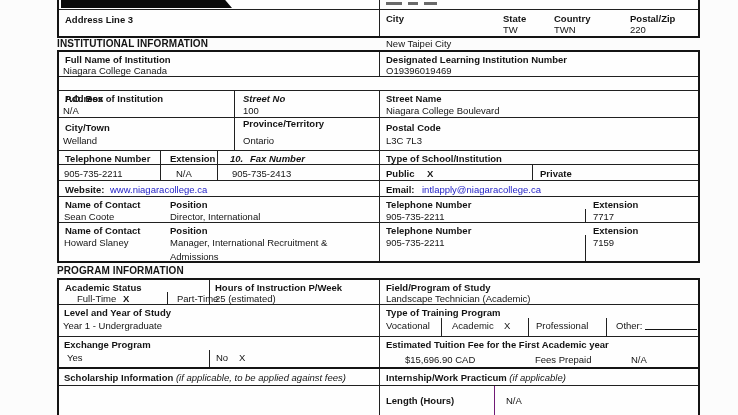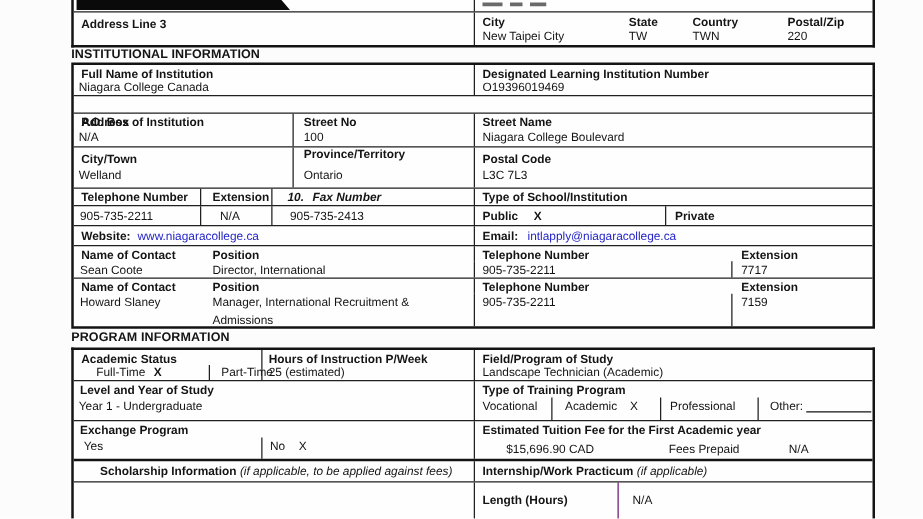--- a/index.html
+++ b/index.html
@@ -48,21 +48,21 @@
     </div>
     <div class="row" style="top:10px;height:26px;">
       <div class="cell">
         <span class="abs lbl" style="left:6px;top:4px;">Address Line 3</span>
       </div>
       <div class="cell bl" style="left:320px;width:319px;">
         <span class="abs lbl" style="left:6px;top:3px;">City</span>
         <span class="abs lbl" style="left:123px;top:3px;">State</span>
         <span class="abs lbl" style="left:174px;top:3px;">Country</span>
         <span class="abs lbl" style="left:250px;top:3px;">Postal/Zip</span>
-        <span class="abs val" style="left:6px;top:14px;">New Taipei City</span>
+        <span class="abs val" style="left:6px;top:28px;">New Taipei City</span>
         <span class="abs val" style="left:123px;top:14px;">TW</span>
         <span class="abs val" style="left:174px;top:14px;">TWN</span>
         <span class="abs val" style="left:250px;top:14px;">220</span>
       </div>
     </div>
   </div>
 
   <div class="sect" style="top:38px;">INSTITUTIONAL INFORMATION</div>
 
   <div class="tbl" style="top:50px;height:213px;">
@@ -81,21 +81,21 @@
     <div class="row bb1" style="top:25px;height:14px;">
       <span class="abs lbl" style="left:6px;top:16px;">Address of Institution</span>
     </div>
 
     <div class="row bb1" style="top:39px;height:27px;">
       <div class="cell" style="left:0;width:175px;">
         <span class="abs lbl" style="left:6px;top:2px;">P.O. Box</span>
         <span class="abs val" style="left:4px;top:14px;">N/A</span>
       </div>
       <div class="cell bl" style="left:175px;width:145px;">
-        <span class="abs lbl" style="left:8px;top:2px;">Street No</span>
+        <span class="abs lbl" style="left:8px;top:2px;font-style:italic;">Street No</span>
         <span class="abs val" style="left:8px;top:14px;">100</span>
       </div>
       <div class="cell bl" style="left:320px;width:319px;">
         <span class="abs lbl" style="left:6px;top:2px;">Street Name</span>
         <span class="abs val" style="left:6px;top:14px;">Niagara College Boulevard</span>
       </div>
     </div>
 
     <div class="row bb1" style="top:66px;height:33px;">
       <div class="cell" style="left:0;width:175px;">
@@ -278,21 +278,21 @@
       </div>
       <div class="cell bl" style="left:320px;width:319px;">
         <span class="abs lbl" style="left:6px;top:2px;">Estimated Tuition Fee for the First Academic year</span>
         <span class="abs val" style="left:25px;top:17px;">$15,696.90 CAD</span>
         <span class="abs val" style="left:155px;top:17px;">Fees Prepaid</span>
         <span class="abs val" style="left:251px;top:17px;">N/A</span>
       </div>
     </div>
 
     <div class="row bb1" style="top:89px;height:17px;">
-      <div class="cell" style="left:16px;width:320px;">
+      <div class="cell" style="left:0;width:320px;">
         <span class="abs" style="left:5px;top:3px;">
           <span class="lbl">Scholarship Information</span>
           <span class="note">(if applicable, to be applied against fees)</span>
         </span>
       </div>
       <div class="cell bl" style="left:320px;width:319px;">
         <span class="abs" style="left:6px;top:3px;">
           <span class="lbl">Internship/Work Practicum</span>
           <span class="note">(if applicable)</span>
         </span>

